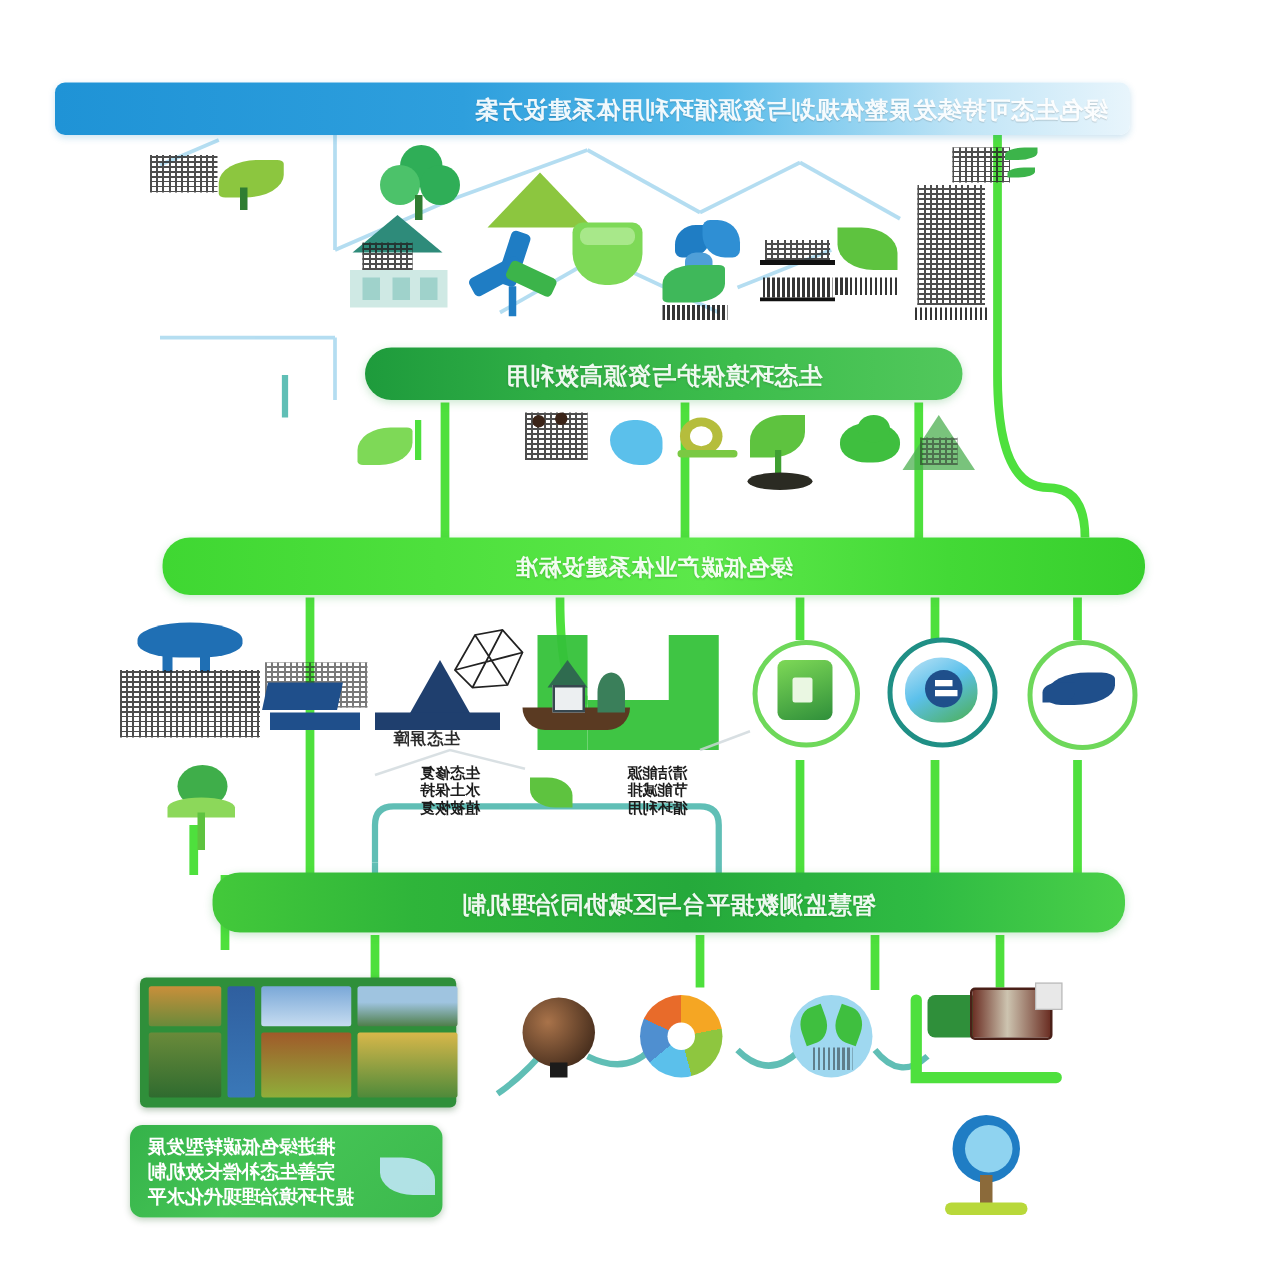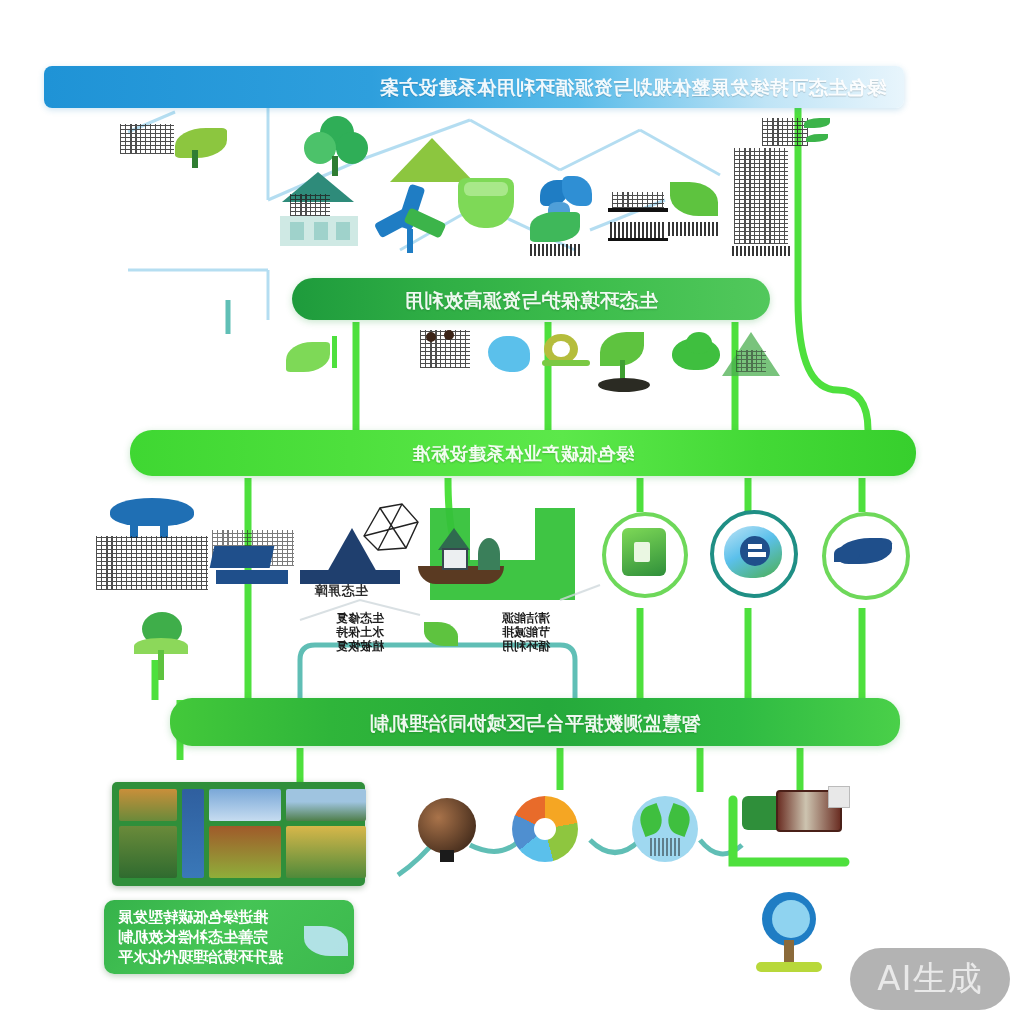--- a/index.html
+++ b/index.html
@@ -428,17 +428,14 @@
     <div class="blob" style="left:4px;top:70px;width:66px;height:10px;background:#b8d83a;border-radius:5px;"></div>
   </div>
 
   <div id="captioncard" class="abs">
     <div class="line" style="top:8px;">推进绿色低碳转型发展</div>
     <div class="line" style="top:28px;">完善生态补偿长效机制</div>
     <div class="line" style="top:48px;">提升环境治理现代化水平</div>
     <div class="blob" style="right:6px;top:26px;width:44px;height:30px;background:rgba(190,230,245,.9);border-radius:0 60% 0 60%;"></div>
   </div>
 
-  <div id="watermark" class="abs">
-    <span>AI生成</span>
-  </div>
 
 </div>
 
 </body></html>

